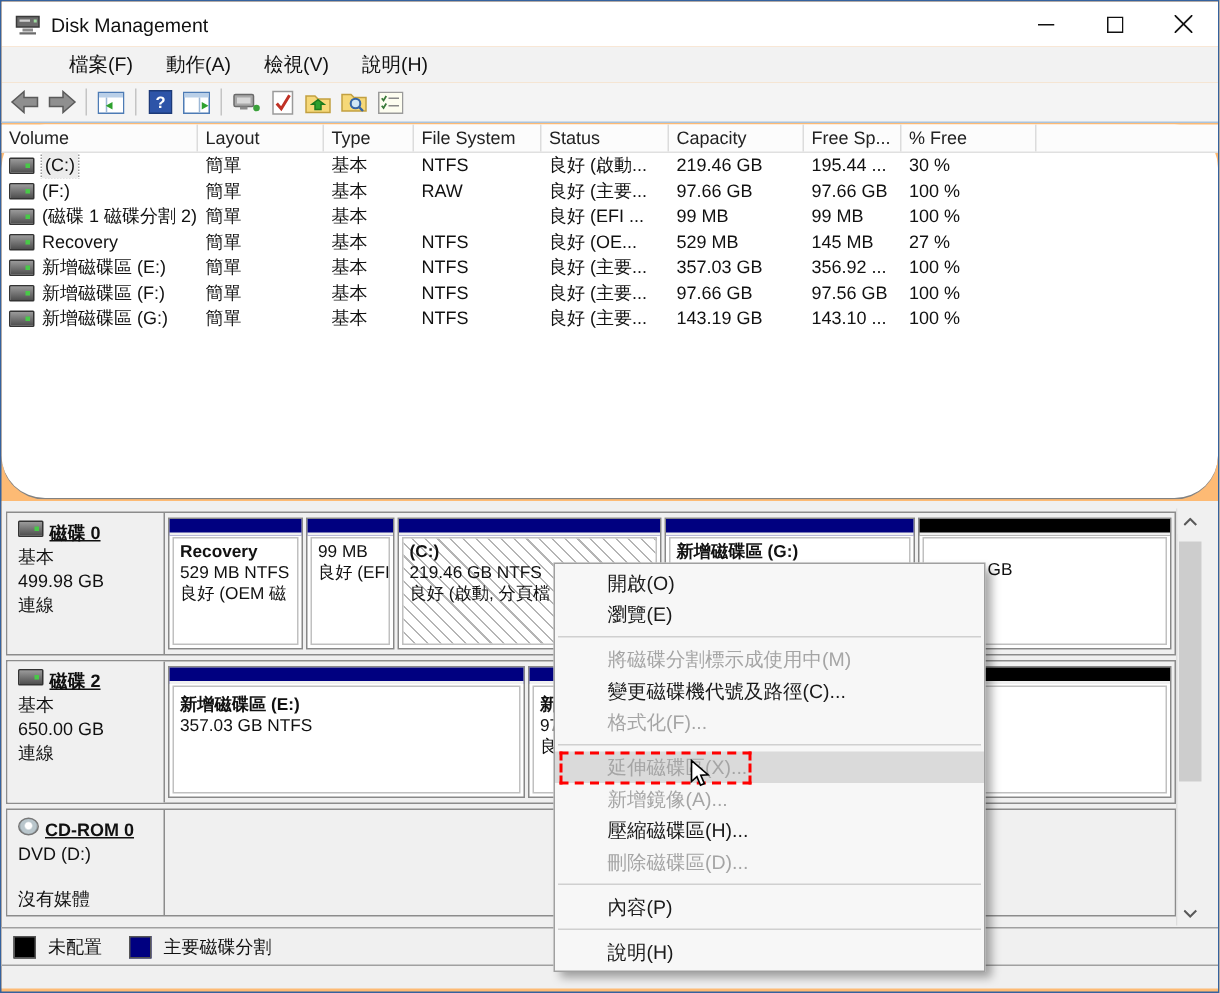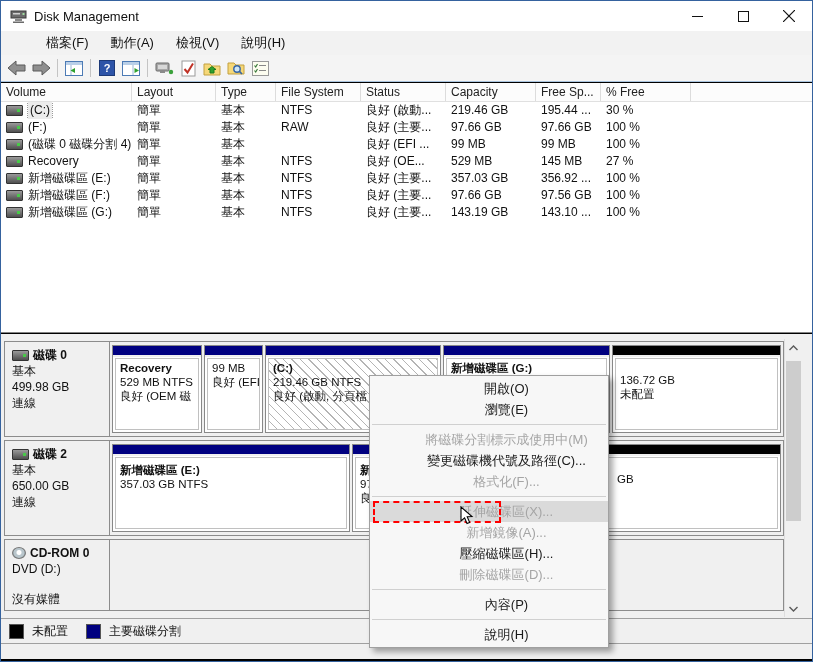--- a/index.html
+++ b/index.html
@@ -1,71 +1,71 @@
 <!DOCTYPE html>
 <html><head>
 <meta charset="utf-8">
 <style>
   html,body{margin:0;padding:0;background:#d4d4d4;font-family:"Liberation Sans","DejaVu Sans",sans-serif;}
-  .window{position:relative;width:811px;height:660px;background:#000000;border:1px solid #35629e;border-bottom-width:2px;overflow:hidden;}
+  .window{position:relative;width:811px;height:660px;background:#fdba74;border:1px solid #35629e;border-bottom-width:2px;overflow:hidden;}
   
   .titlebar{position:absolute;left:0;top:0;width:100%;height:30px;background:#ffffff;display:flex;align-items:center;}
   .app-icon{margin-left:9px;width:17px;height:15px;display:inline-block;}
   .title-text{margin-left:7px;font-size:13px;color:#101010;}
   .win-controls{position:absolute;right:0;top:0;height:30px;display:flex;}
   .wc{width:46px;height:30px;display:flex;align-items:center;justify-content:center;color:#111;}
   
   .menubar{position:absolute;left:0;top:30px;width:100%;height:24px;background:#f2f2f2;display:flex;align-items:center;font-size:13px;color:#111;padding-left:33px;}
   .menu-item{padding:3px 10px;margin-left:2px;}
   
   .toolbar{position:absolute;left:0;top:54px;width:100%;height:27px;background:#f4f4f4;border-bottom:1px solid #a9c4de;display:flex;align-items:center;padding-left:4px;box-sizing:border-box;}
   .tbtn{width:24px;height:22px;display:flex;align-items:center;justify-content:center;}
   .tsep{width:1px;height:18px;background:#c4c4c4;margin:0 4px;}
   
-  .toppane{position:absolute;left:0;top:82px;width:100%;height:250px;background:#fff;border-bottom:1px solid #828282;box-sizing:border-box;}
+  .toppane{position:absolute;left:0;top:82px;width:100%;height:250px;background:#fff;border-bottom:1px solid #828282;box-sizing:border-box;border-radius:29px;}
   .lv-header{position:relative;height:18px;background:#fcfcfc;border-bottom:1px solid #e0e0e0;font-size:12px;color:#222;}
   .lv-header .hcell{position:absolute;top:0;height:18px;line-height:18px;padding-left:5px;border-right:1px solid #dcdcdc;box-sizing:border-box;overflow:hidden;white-space:nowrap;}
   .trow{position:relative;height:17px;font-size:12px;color:#111;}
   .trow .cell{position:absolute;top:0;height:17px;line-height:17px;padding-left:5px;box-sizing:border-box;overflow:hidden;white-space:nowrap;}
   .h0{left:0;width:131px}.h1{left:131px;width:84px}.h2{left:215px;width:60px}.h3{left:275px;width:85px}
   .h4{left:360px;width:85px}.h5{left:445px;width:90px}.h6{left:535px;width:65px}.h7{left:600px;width:90px}.h8{left:690px;width:123px;border-right:none!important;}
   .c-vol{display:flex;align-items:center;gap:5px;}
   .hdd-ic{display:inline-block;width:15px;height:9px;background:linear-gradient(#9a9a9a,#4f4f4f);border:1px solid #333;border-radius:1px;position:relative;flex:0 0 auto;}
   .hdd-ic:after{content:'';position:absolute;right:2px;top:3px;width:3px;height:3px;background:#48c948;}
   .vol-label{white-space:nowrap;}
   .focus-cell{background:#ececec;outline:1px dotted #9a9a9a;padding:0 2px;}
   
   .bottompane{position:absolute;left:0;top:333px;width:100%;height:325px;background:#f0f0f0;}
   .disk-row{position:absolute;left:3px;width:780px;background:#f0f0f0;border:1px solid #8c8c8c;box-sizing:border-box;}
   .row-disk0{top:7px;height:96px;}
   .row-disk2{top:106px;height:96px;}
   .row-cdrom{top:205px;height:72px;}
   .disk-panel{position:absolute;left:0;top:0;bottom:0;width:105px;border-right:1px solid #8c8c8c;background:#f0f0f0;padding:5px 0 0 7px;box-sizing:border-box;font-size:12px;color:#111;line-height:16px;}
-  .disk-name{font-weight:bold;display:flex;align-items:center;gap:4px;}
+  .disk-name{font-weight:bold;display:flex;gap:4px;text-decoration:underline;}
   .part{position:absolute;top:3px;bottom:3px;background:#fff;border:1px solid #888;box-sizing:border-box;}
   .part-head{position:absolute;left:0;top:0;right:0;height:9px;background:#000080;border-bottom:2px solid #f0f0f0;}
   .part-head.black{background:#000;}
   .part-body{position:absolute;left:2px;right:2px;top:12px;bottom:2px;border:1px solid #c0c0c0;padding:2px 4px;font-size:11.5px;line-height:14px;color:#111;overflow:hidden;white-space:nowrap;}
   .part-body.hatch{background:repeating-linear-gradient(45deg,rgba(0,0,0,0) 0 5px,rgba(90,90,90,.45) 5px 6px);}
   .cd-empty{position:absolute;left:105px;top:0;bottom:0;right:0;background:#f0f0f0;}
   .cd-ic{display:inline-block;width:14px;height:12px;border-radius:50%;background:radial-gradient(circle at 50% 45%,#fff 0 2px,#b9c6cc 3px 5px,#8e9ba1 6px);border:1px solid #777;box-sizing:border-box;flex:0 0 auto;}
   
   .legend{position:absolute;left:0;top:284px;width:100%;height:26px;border-top:1px solid #a0a0a0;border-bottom:1px solid #a0a0a0;background:#f0f0f0;display:flex;align-items:center;gap:8px;padding-left:8px;box-sizing:border-box;font-size:12px;color:#111;}
   .swatch{width:13px;height:13px;border:1px solid #555;display:inline-block;}
   .sw-black{background:#000;}
   .sw-navy{background:#000080;}
   .legend .lbl{margin-right:10px;}
   
   .vscroll{position:absolute;right:10px;top:5px;width:17px;height:278px;background:#f0f0f0;border-left:1px solid #dedede;}
   .sb-btn{position:absolute;left:0;width:17px;height:17px;background:#f0f0f0;display:flex;align-items:center;justify-content:center;}
   .sb-up{top:0;}
   .sb-down{bottom:0;}
   .sb-thumb{position:absolute;left:1px;width:15px;top:22px;height:160px;background:#cdcdcd;}
   
-  .ctxmenu{position:absolute;left:368px;top:374px;width:240px;background:#f7f7f7;border:1px solid #a0a0a0;box-shadow:4px 4px 6px rgba(0,0,0,.35);z-index:50;padding:2px 0;box-sizing:border-box;font-size:13px;color:#1a1a1a;text-align:center;}
+  .ctxmenu{position:absolute;left:368px;top:374px;width:288px;background:#f7f7f7;border:1px solid #a0a0a0;box-shadow:4px 4px 6px rgba(0,0,0,.35);z-index:50;padding:2px 0;box-sizing:border-box;font-size:13px;color:#1a1a1a;}
   .mi{height:21px;line-height:21px;padding-left:35px;white-space:nowrap;position:relative;}
   .mi.disabled{color:#a5a5a5;}
   .mi.hover{background:#dadada;}
   .msep{height:1px;background:#d0d0d0;margin:4px 2px;}
   .red-dash{position:absolute;left:3px;top:0;width:128px;height:22px;border:2px dashed #ff0000;box-sizing:border-box;z-index:60;pointer-events:none;}
   .cursor-svg{position:absolute;left:459px;top:505px;z-index:70;}
 </style>
 </head>
 <body>
 
@@ -218,21 +218,21 @@
       <span class="cell h2">基本</span>
       <span class="cell h3">RAW</span>
       <span class="cell h4">良好 (主要...</span>
       <span class="cell h5">97.66 GB</span>
       <span class="cell h6">97.66 GB</span>
       <span class="cell h7">100 %</span>
     </div>
     <div class="trow">
       <span class="cell h0 c-vol">
           <span class="hdd-ic"></span>
-          <span class="vol-label">(磁碟 0 磁碟分割 4)</span>
+          <span class="vol-label">(磁碟 1 磁碟分割 2)</span>
         </span>
       <span class="cell h1">簡單</span>
       <span class="cell h2">基本</span>
       <span class="cell h3"></span>
       <span class="cell h4">良好 (EFI ...</span>
       <span class="cell h5">99 MB</span>
       <span class="cell h6">99 MB</span>
       <span class="cell h7">100 %</span>
     </div>
     <div class="trow">

